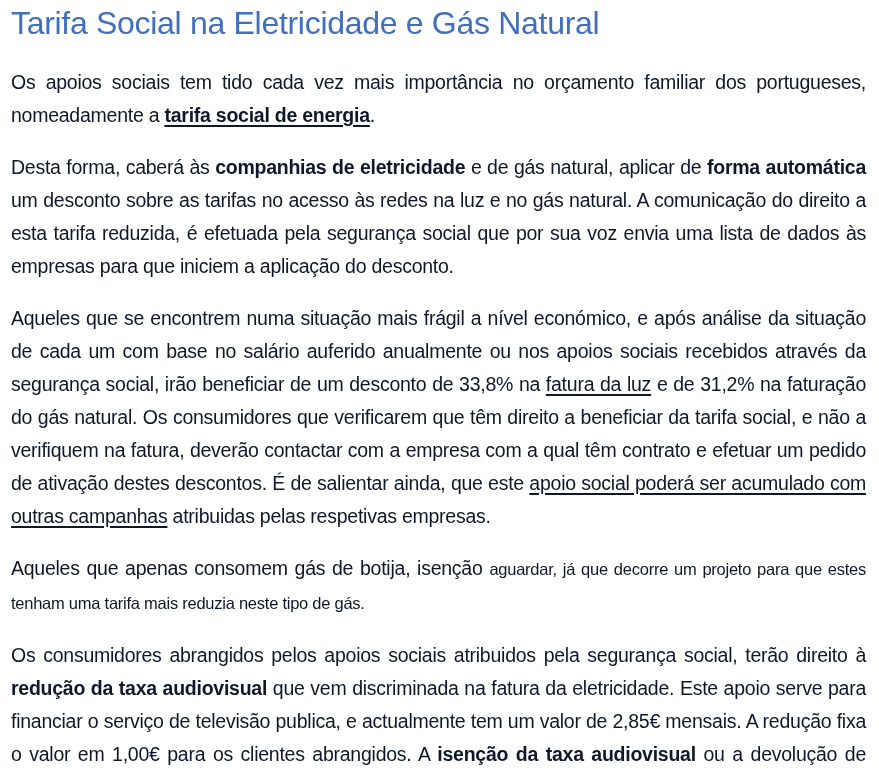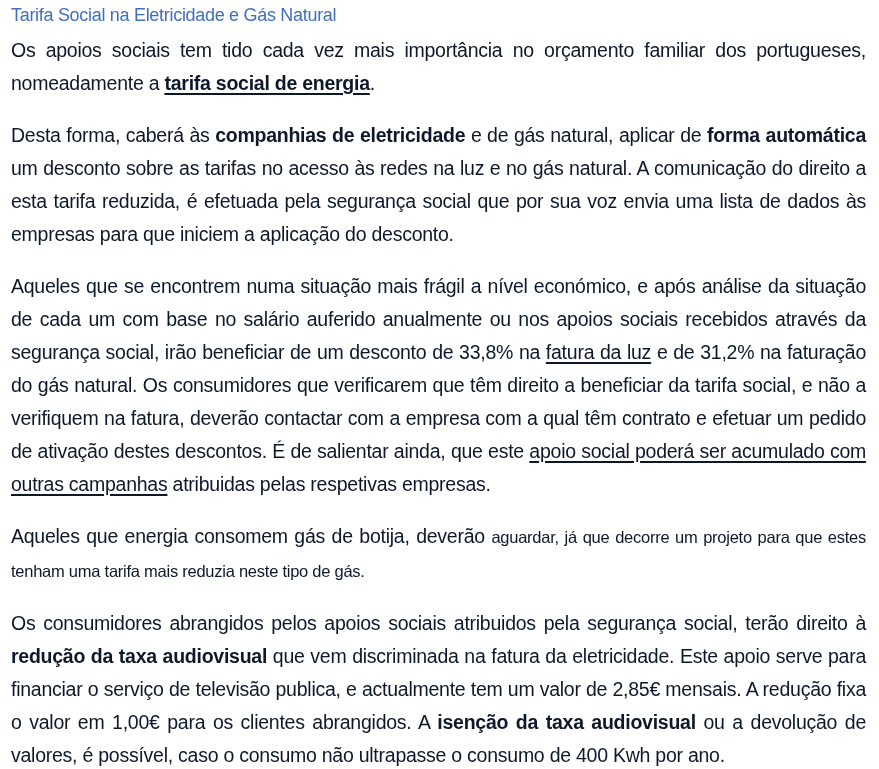--- a/index.html
+++ b/index.html
@@ -12,24 +12,24 @@
   }
   .page {
     box-sizing: border-box;
     width: 879px;
     height: 769px;
     padding: 5px 13px 0 11px;
     font-family: "Liberation Sans", sans-serif;
     color: #000000;
   }
   .doc-title {
-    font-size: 18px;
+    font-size: 32px;
     font-weight: 400;
     letter-spacing: -0.3px;
-    margin: 0 0 8px 0;
+    margin: 0 0 24px 0;
   }
   .doc-body p {
     font-size: 19.5px;
     line-height: 33px;
     letter-spacing: -0.25px;
     text-align: justify;
     margin: 0 0 19px 0;
     color: #0f172a;
   }
   .doc-body p:last-child { margin-bottom: 0; }
@@ -39,16 +39,16 @@
 </style>
 </head>
 <body style="background: rgb(255, 255, 255);">
 
 <main class="page">
   <h1 class="doc-title" style="color: rgb(63, 111, 190);">Tarifa Social na Eletricidade e Gás Natural</h1>
   <div class="doc-body" id="doc-body">
       <p><span>Os apoios sociais tem tido cada vez mais importância no orçamento familiar dos portugueses, nomeadamente a </span><span class="run-b run-u">tarifa social de energia</span><span>.</span></p>
       <p><span>Desta forma, caberá às </span><span class="run-b">companhias de eletricidade</span><span> e de gás natural, aplicar de </span><span class="run-b">forma automática</span><span> um desconto sobre as tarifas no acesso às redes na luz e no gás natural. A comunicação do direito a esta tarifa reduzida, é efetuada pela segurança social que por sua voz envia uma lista de dados às empresas para que iniciem a aplicação do desconto.</span></p>
       <p><span>Aqueles que se encontrem numa situação mais frágil a nível económico, e após análise da situação de cada um com base no salário auferido anualmente ou nos apoios sociais recebidos através da segurança social, irão beneficiar de um desconto de 33,8% na </span><span class="run-u">fatura da luz</span><span> e de 31,2% na faturação do gás natural. Os consumidores que verificarem que têm direito a beneficiar da tarifa social, e não a verifiquem na fatura, deverão contactar com a empresa com a qual têm contrato e efetuar um pedido de ativação destes descontos. É de salientar ainda, que este </span><span class="run-u">apoio social poderá ser acumulado com outras campanhas</span><span> atribuidas pelas respetivas empresas.</span></p>
-      <p><span>Aqueles que energia consomem gás de botija, deverão </span><span class="run-s">aguardar, já que decorre um projeto para que estes tenham uma tarifa mais reduzia neste tipo de gás.</span></p>
+      <p><span>Aqueles que apenas consomem gás de botija, isenção </span><span class="run-s">aguardar, já que decorre um projeto para que estes tenham uma tarifa mais reduzia neste tipo de gás.</span></p>
       <p><span>Os consumidores abrangidos pelos apoios sociais atribuidos pela segurança social, terão direito à </span><span class="run-b">redução da taxa audiovisual</span><span> que vem discriminada na fatura da eletricidade. Este apoio serve para financiar o serviço de televisão publica, e actualmente tem um valor de 2,85€ mensais. A redução fixa o valor em 1,00€ para os clientes abrangidos. A </span><span class="run-b">isenção da taxa audiovisual</span><span> ou a devolução de valores, é possível, caso o consumo não ultrapasse o consumo de 400 Kwh por ano.</span></p>
     </div>
 </main>
 
 </body></html>

